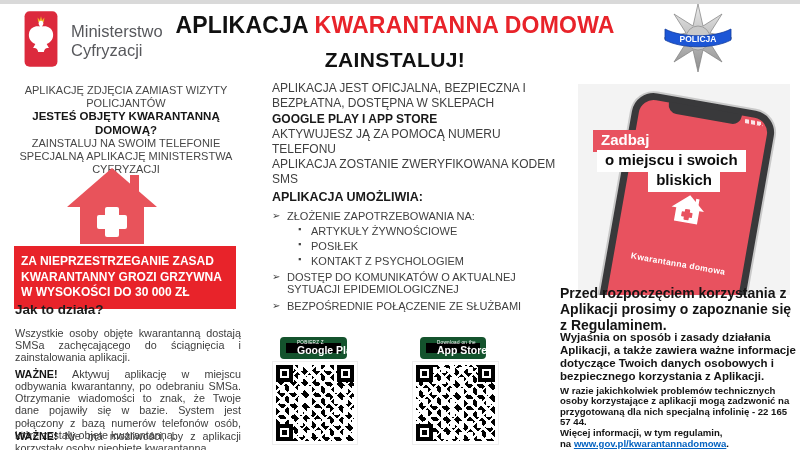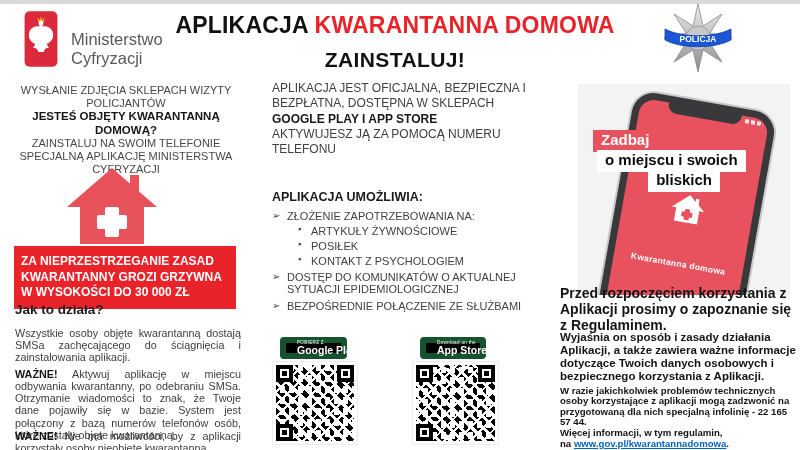--- a/index.html
+++ b/index.html
@@ -5,21 +5,21 @@
   html,body{margin:0;padding:0;background:#fff;}
   .poster{position:relative;width:800px;height:450px;background:#fff;overflow:hidden;
           font-family:"Liberation Sans",sans-serif;color:#3d3d3d;}
   .abs{position:absolute;}
 
   
   .top-strip{position:absolute;top:0;left:0;width:800px;height:4px;background:#d9d9d9;}
 
   
   .logo{left:24px;top:10px;display:flex;align-items:flex-start;}
-  .logo-text{margin-left:13px;margin-top:20px;font-size:16.5px;line-height:1.18;color:#57585c;}
+  .logo-text{margin-left:13px;margin-top:12px;font-size:16.5px;line-height:1.18;color:#57585c;}
   .title-wrap{left:160px;top:13px;width:470px;text-align:center;}
   .title{font-size:23px;font-weight:bold;color:#111;letter-spacing:.2px;line-height:1.1;}
   .title .red{color:var(--accent-red,#e8232a);}
   .subtitle{font-size:21px;font-weight:bold;color:#111;margin-top:10px;letter-spacing:.4px;}
   .police{left:660px;top:2px;width:76px;height:72px;}
 
   
   .lc{left:12px;width:228px;text-align:center;color:#474747;}
   .lc-intro{top:84px;font-size:11px;line-height:1.2;}
   .lc-question{top:110px;font-size:11.5px;font-weight:bold;color:#161616;line-height:1.2;}
@@ -130,21 +130,21 @@
           <stop offset=".5" stop-color="#bdbdbd"></stop>
           <stop offset="1" stop-color="#8d8d8d"></stop>
       </linearGradient>
     </defs>
     <polygon fill="url(#sg)" stroke="#7e7e7e" stroke-width=".7" points="36,2 41,24 60,12 48,31 70,36 48,41 60,60 41,48 36,70 31,48 12,60 24,41 2,36 24,31 12,12 31,24"></polygon>
     <circle cx="36" cy="36" r="12" fill="#c9c9c9" stroke="#8a8a8a" stroke-width=".7"></circle>
     <path d="M3 27 C20 36 52 36 69 27 L69 38 C52 47 20 47 3 38 Z" fill="var(--police-blue,#1c56d6)" stroke="#123c9e" stroke-width=".8"></path>
     <text x="36" y="39.5" font-size="8.5" font-weight="bold" fill="#fff" text-anchor="middle" font-family="Liberation Sans, sans-serif">POLICJA</text>
   </svg>
 
-  <div class="abs lc lc-intro">WYSŁANIE ZDJĘCIA SKLEPACH WIZYTY POLICJANTÓW</div>
+  <div class="abs lc lc-intro">APLIKACJĘ ZDJĘCIA ZAMIAST WIZYTY POLICJANTÓW</div>
   <div class="abs lc lc-question">JESTEŚ OBJĘTY KWARANTANNĄ DOMOWĄ?</div>
   <div class="abs lc lc-instruction">ZAINSTALUJ NA SWOIM TELEFONIE SPECJALNĄ APLIKACJĘ MINISTERSTWA CYFRYZACJI</div>
 
   <svg class="abs house" width="104" height="80" viewBox="0 0 104 80">
     <rect x="70" y="10" width="9" height="20" fill="var(--house-red,#e8535b)"></rect>
     <path d="M52 3 L97 42 L84 42 L84 79 L20 79 L20 42 L7 42 Z" fill="var(--house-red,#e8535b)"></path>
     <rect x="45" y="42" width="14" height="30" rx="2" fill="#fff"></rect>
     <rect x="37" y="50" width="30" height="14" rx="2" fill="#fff"></rect>
   </svg>
 
@@ -159,20 +159,21 @@
   <p class="abs lp lp3">
     <b>WAŻNE!</b>
     <span>Nie ma możliwości, by z aplikacji korzystały osoby nieobjęte kwarantanną.</span>
   </p>
 
   <div class="abs mc mc-p1">
     <span>APLIKACJA JEST OFICJALNA, BEZPIECZNA I BEZPŁATNA, DOSTĘPNA W SKLEPACH</span>
     <b>GOOGLE PLAY I APP STORE</b>
   </div>
   <div class="abs mc mc-p2">AKTYWUJESZ JĄ ZA POMOCĄ NUMERU TELEFONU</div>
+  <div class="abs mc mc-p3">APLIKACJA ZOSTANIE ZWERYFIKOWANA KODEM SMS</div>
   <div class="abs mc mc-ftitle">APLIKACJA UMOŻLIWIA:</div>
 
   <div class="abs mc mc-list">
     <div class="li-row">
       <span class="b">➢</span>
       <span class="t">ZŁOŻENIE ZAPOTRZEBOWANIA NA:</span>
     </div>
     <div class="li-sub">
       <span class="b">▪</span>
       <span class="t">ARTYKUŁY ŻYWNOŚCIOWE</span>

